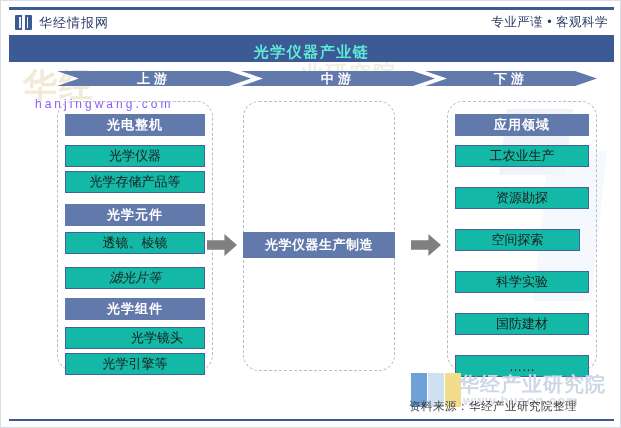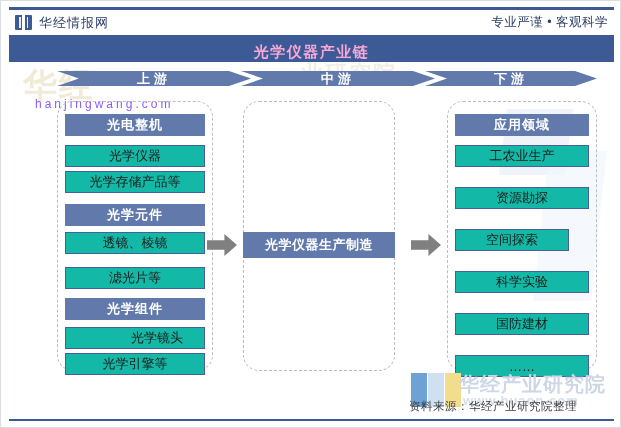--- a/index.html
+++ b/index.html
@@ -41,21 +41,21 @@
   .brand-logo i.r::after{left:1.5px;}
   .brand-name{font-size:13px;color:#2b3d63;letter-spacing:1px;}
   .brand-slogan{font-size:12.5px;color:#2b3d63;letter-spacing:.5px;padding-right:6px;}
 
   
   .title-bar{
     position:absolute;left:8px;top:34px;width:605px;height:27px;
     background:#3c5a96;
     display:flex;align-items:center;justify-content:center;
   }
-  .title-bar .t{color:#f9a8d4;font-size:15px;font-weight:bold;letter-spacing:1.5px;margin-top:8px;}
+  .title-bar .t{color:#5eead4;font-size:15px;font-weight:bold;letter-spacing:1.5px;margin-top:8px;}
 
   
   .wm{position:absolute;pointer-events:none;user-select:none;}
   .wm-left{
     left:22px;top:62px;font-size:34px;font-weight:bold;color:#efe7cf;opacity:.85;
     letter-spacing:2px;white-space:nowrap;
   }
   .wm-left2{
     left:34px;top:96px;font-size:12px;color:#8b5cf6;letter-spacing:3px;white-space:nowrap;
   }
@@ -181,35 +181,35 @@
   <div class="dashbox" id="box-up"></div>
   <div class="dashbox" id="box-mid"></div>
   <div class="dashbox" id="box-down"></div>
 
   <div class="cell head" style="left:64px;top:113px;width:140px;height:22px;">光电整机</div>
   <div class="cell item" style="left:64px;top:144px;width:140px;height:22px;">光学仪器</div>
   <div class="cell item" style="left:64px;top:170px;width:140px;height:22px;">光学存储产品等</div>
 
   <div class="cell head" style="left:64px;top:203px;width:140px;height:22px;">光学元件</div>
   <div class="cell item" style="left:64px;top:231px;width:140px;height:22px;">透镜、棱镜</div>
-  <div class="cell item" style="left:64px;top:266px;width:140px;height:22px;">滤光片等</div>
+  <div class="cell item" style="left:64px;top:266px;width:140px;height:22px;font-style:italic;">滤光片等</div>
 
   <div class="cell head" style="left:64px;top:297px;width:140px;height:22px;">光学组件</div>
   <div class="cell item" style="left:64px;top:326px;width:140px;height:22px;padding-left:44px;">光学镜头</div>
   <div class="cell item" style="left:64px;top:352px;width:140px;height:22px;">光学引擎等</div>
 
   <div class="garrow" id="arrow-1"></div>
   <div class="garrow" id="arrow-2"></div>
 
   <div class="cell mid" style="left:242px;top:231px;width:152px;height:26px;">光学仪器生产制造</div>
 
   <div class="cell head" style="left:454px;top:113px;width:134px;height:22px;">应用领域</div>
   <div class="cell item" style="left:454px;top:144px;width:134px;height:22px;">工农业生产</div>
   <div class="cell item" style="left:454px;top:186px;width:134px;height:22px;">资源勘探</div>
-  <div class="cell item" style="left:454px;top:228px;width:114px;height:22px;">空间探索</div>
+  <div class="cell item" style="left:454px;top:228px;width:125px;height:22px;">空间探索</div>
   <div class="cell item" style="left:454px;top:312px;width:134px;height:22px;">国防建材</div>
   <div class="cell item" style="left:454px;top:270px;width:134px;height:22px;">科学实验</div>
   <div class="cell item" style="left:454px;top:354px;width:134px;height:22px;">……</div>
 
   <div class="bwm">
     <span class="blk b1"></span>
     <span class="blk b2"></span>
     <span class="blk b3"></span>
     <span class="txt">华经产业研究院</span>
     <span class="url">www.huaon.com</span>

